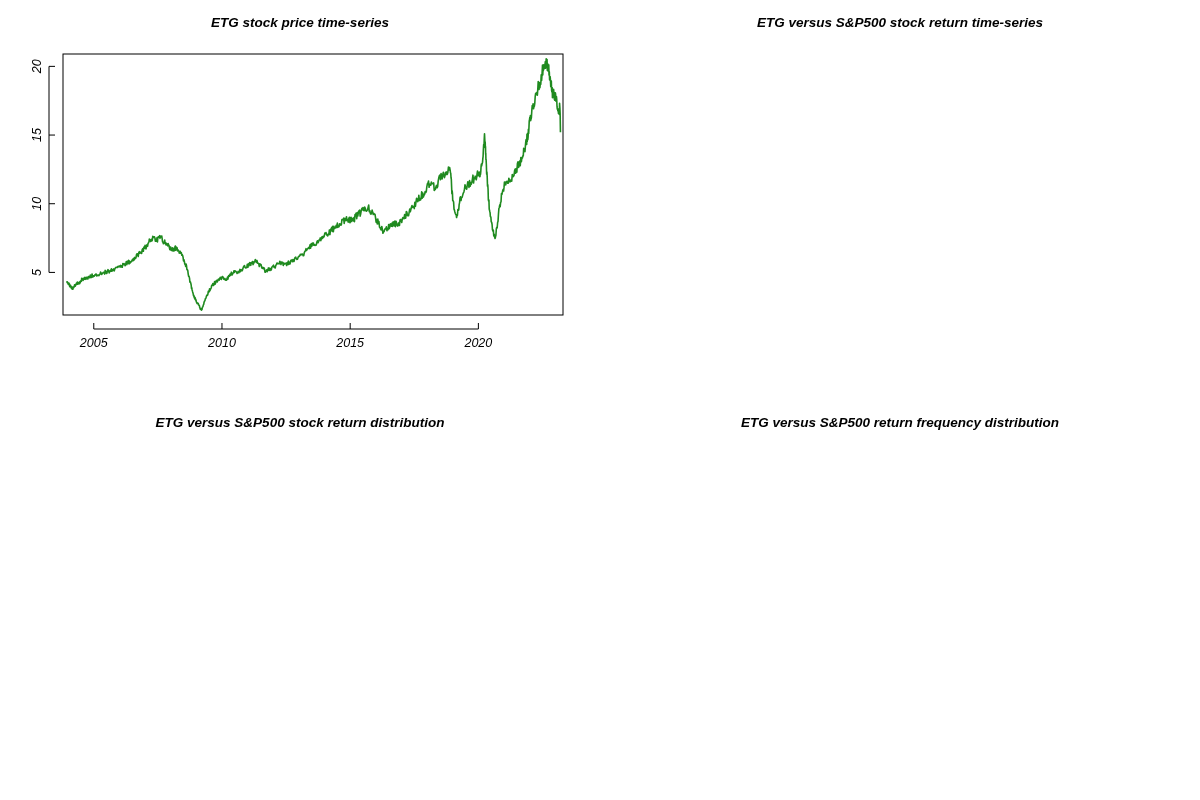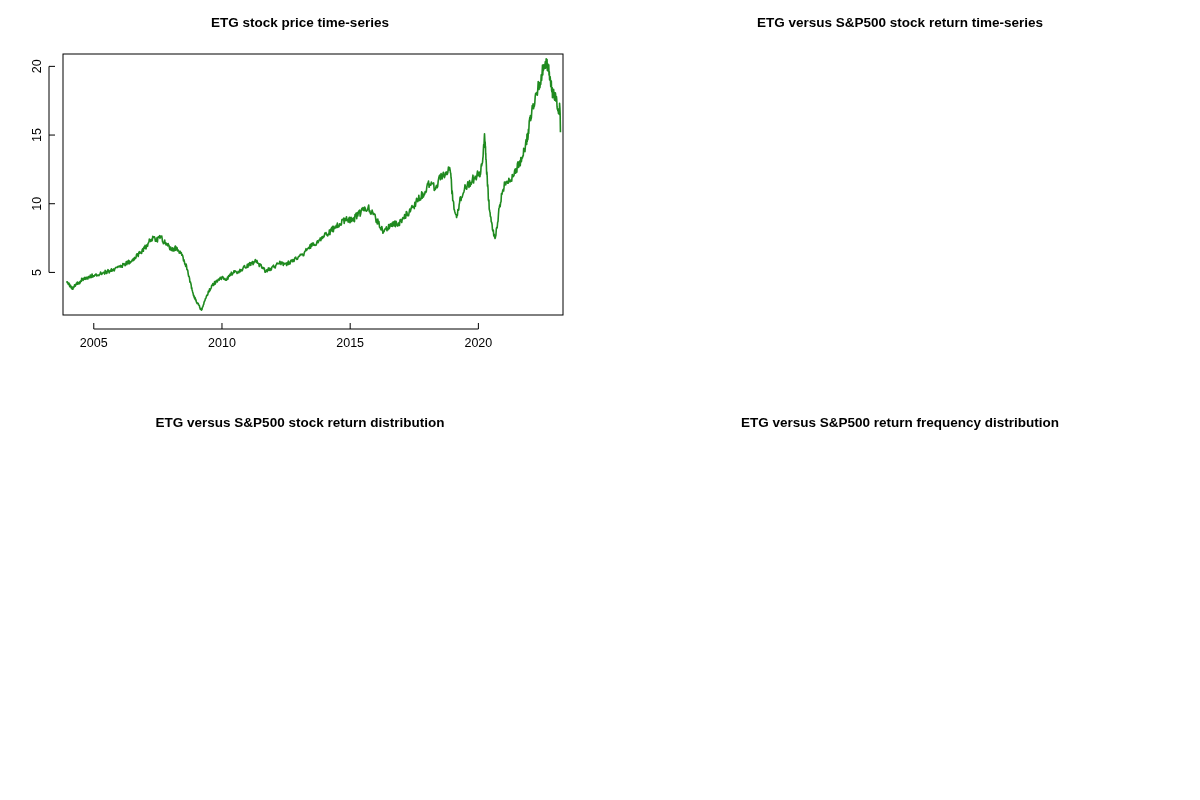--- a/index.html
+++ b/index.html
@@ -17,20 +17,21 @@
     display: grid;
     grid-template-columns: 600px 600px;
     grid-template-rows: 400px 400px;
     width: 1200px;
     height: 800px;
   }
   .panel {
     position: relative;
     width: 600px;
     height: 400px;
+    font-style: italic;
   }
   .panel svg {
     display: block;
   }
   .ptitle {
     font-family: "Liberation Sans", sans-serif;
     font-size: 13.5px;
     font-weight: bold;
     fill: #000000;
   }

